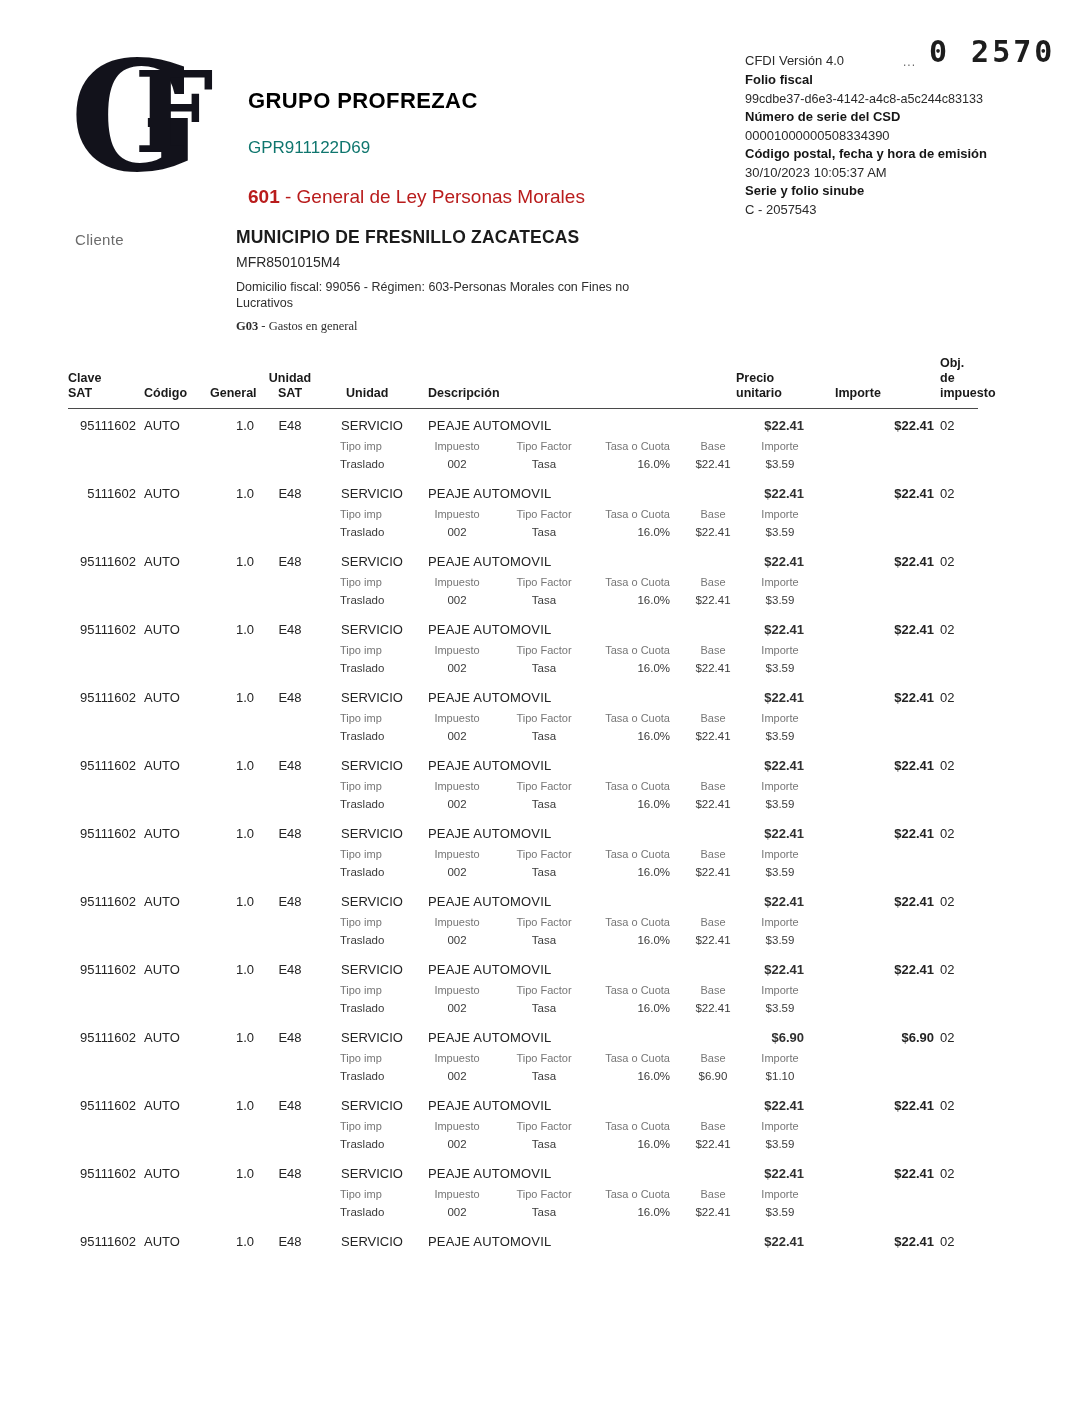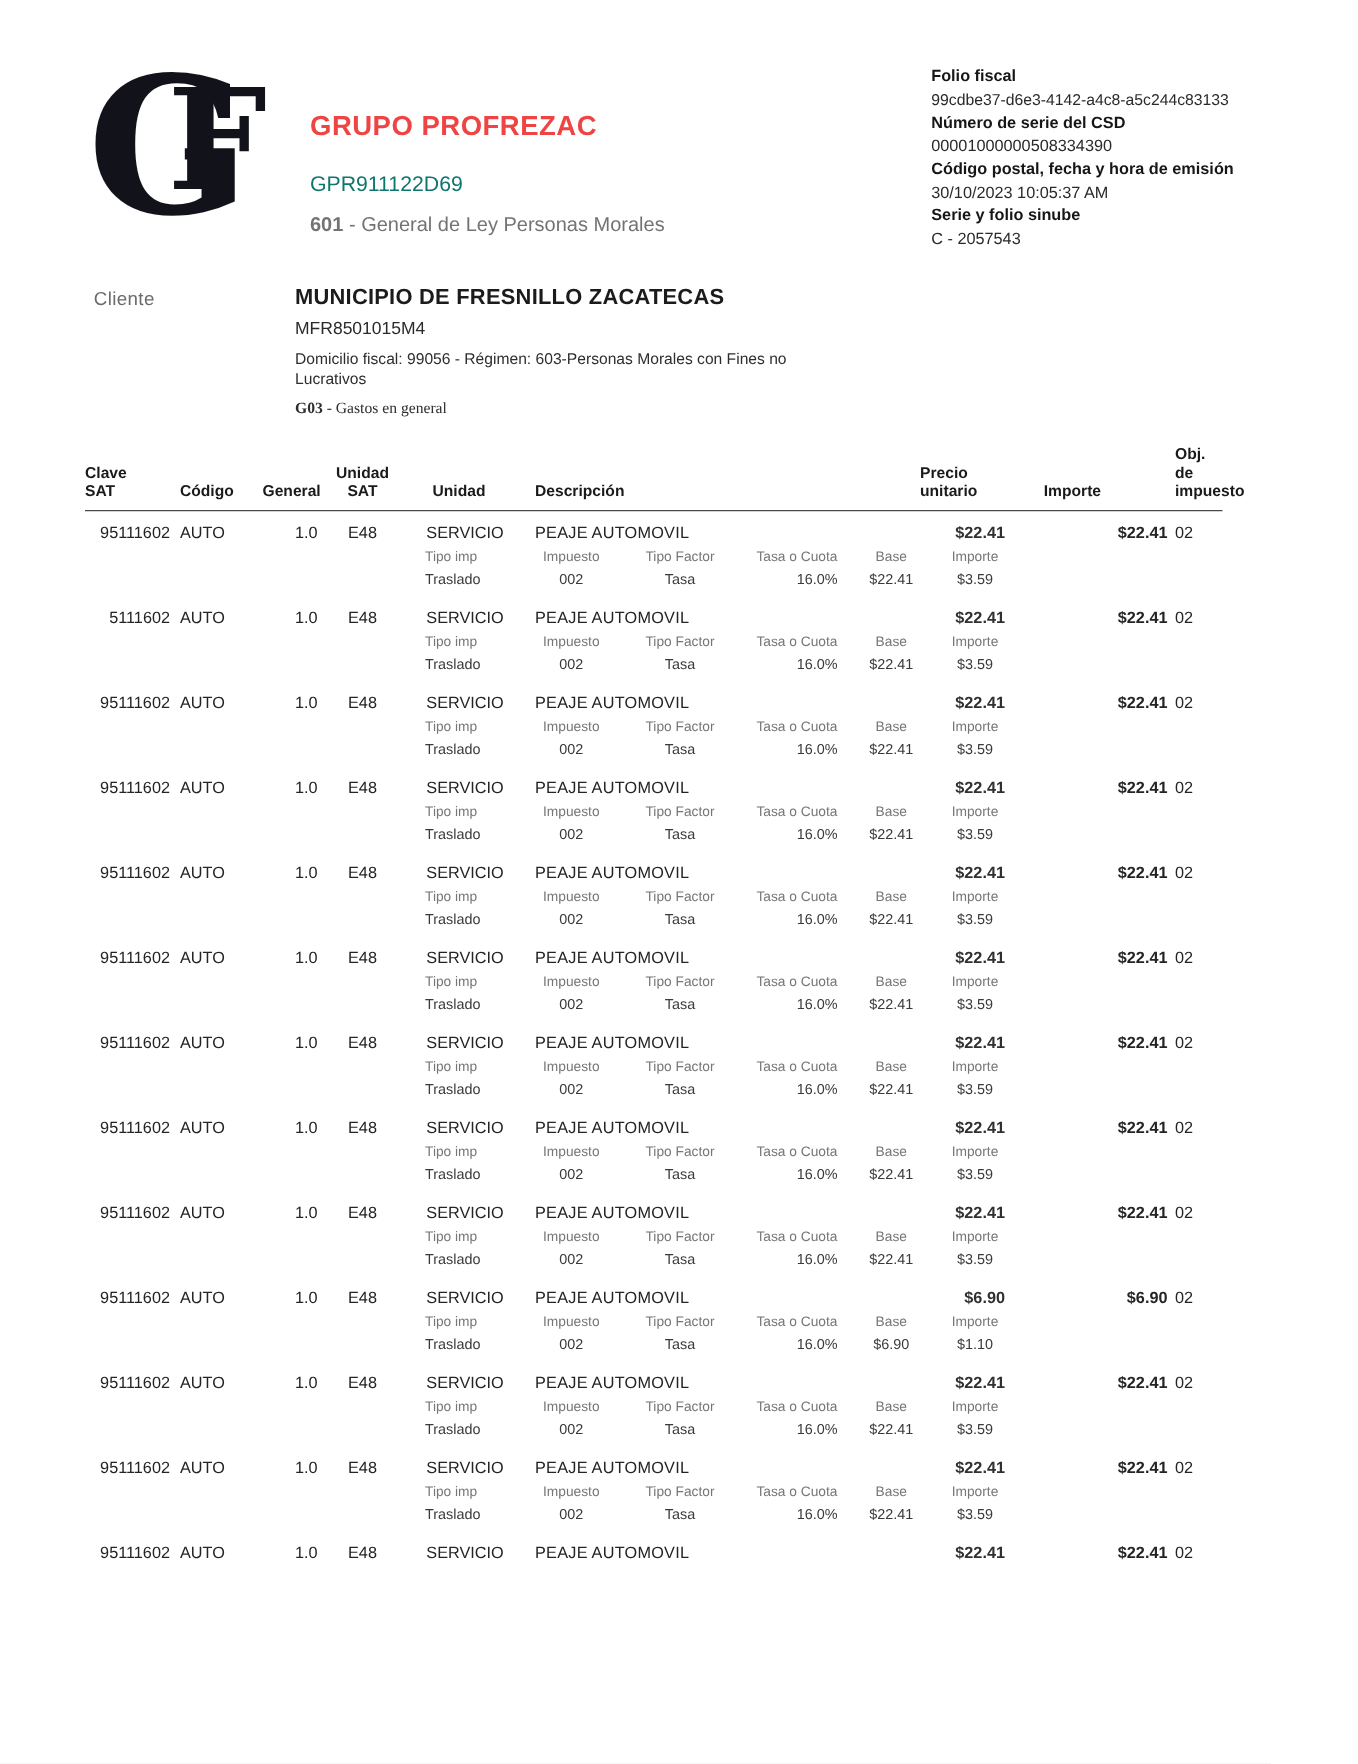--- a/index.html
+++ b/index.html
@@ -10,23 +10,23 @@
     color:#222; overflow:hidden; margin:0 auto;
   }
 
   
   .logo { position:absolute; left:70px; top:50px; width:155px; height:160px; color:#12121b; }
   .logo .g { position:absolute; left:0px; top:-24px; font-family:"DejaVu Serif", serif; font-size:152px; font-weight:bold; line-height:1.2; }
   .logo .f { position:absolute; left:64px; top:-4px; font-family:"DejaVu Serif", serif; font-size:112px; font-weight:bold; line-height:1.2; }
 
   
   .issuer { position:absolute; left:248px; top:88px; width:460px; }
-  .issuer-name { font-size:22px; font-weight:bold; letter-spacing:0.4px; color:#ef4444; }
+  .issuer-name { font-size:22px; font-weight:bold; letter-spacing:0.4px; color:#000000; }
   .issuer-rfc { font-size:17px; margin-top:24px; color:#0f766e; }
-  .issuer-regime { font-size:16px; margin-top:14px; color:#737373; }
+  .issuer-regime { font-size:19px; margin-top:28px; color:#b91c1c; }
   .issuer-regime .code { font-weight:bold; }
 
   
   .meta { position:absolute; left:745px; top:52px; width:336px; font-size:13px; line-height:18.5px; color:#2a2a2a; }
   .meta .b { font-weight:bold; color:#161616; }
   .meta .folio-value { font-size:12.6px; }
   .stamp-row { position:relative; height:19px; }
   .stamp-dots { position:absolute; left:158px; top:1px; font-size:12px; color:#666; letter-spacing:1px; }
   .stamp { position:absolute; left:184px; top:-9px; font-family:"DejaVu Sans Mono", monospace; font-size:30px; font-weight:bold; letter-spacing:3px; color:#1d1d1d; }
 
@@ -72,20 +72,25 @@
     <span class="f">F</span>
   </div>
 
   <div class="issuer">
     <div class="issuer-name">GRUPO PROFREZAC</div>
     <div class="issuer-rfc">GPR911122D69</div>
     <div class="issuer-regime"><span class="code">601</span><span> - General de Ley Personas Morales</span></div>
   </div>
 
   <div class="meta">
+    <div class="stamp-row">
+      <span>CFDI Versión 4.0</span>
+      <span class="stamp-dots">...</span>
+      <span class="stamp">0 2570</span>
+    </div>
     <div class="b">Folio fiscal</div>
     <div class="folio-value">99cdbe37-d6e3-4142-a4c8-a5c244c83133</div>
     <div class="b">Número de serie del CSD</div>
     <div>00001000000508334390</div>
     <div class="b">Código postal, fecha y hora de emisión</div>
     <div>30/10/2023 10:05:37 AM</div>
     <div class="b">Serie y folio sinube</div>
     <div>C - 2057543</div>
   </div>
 

